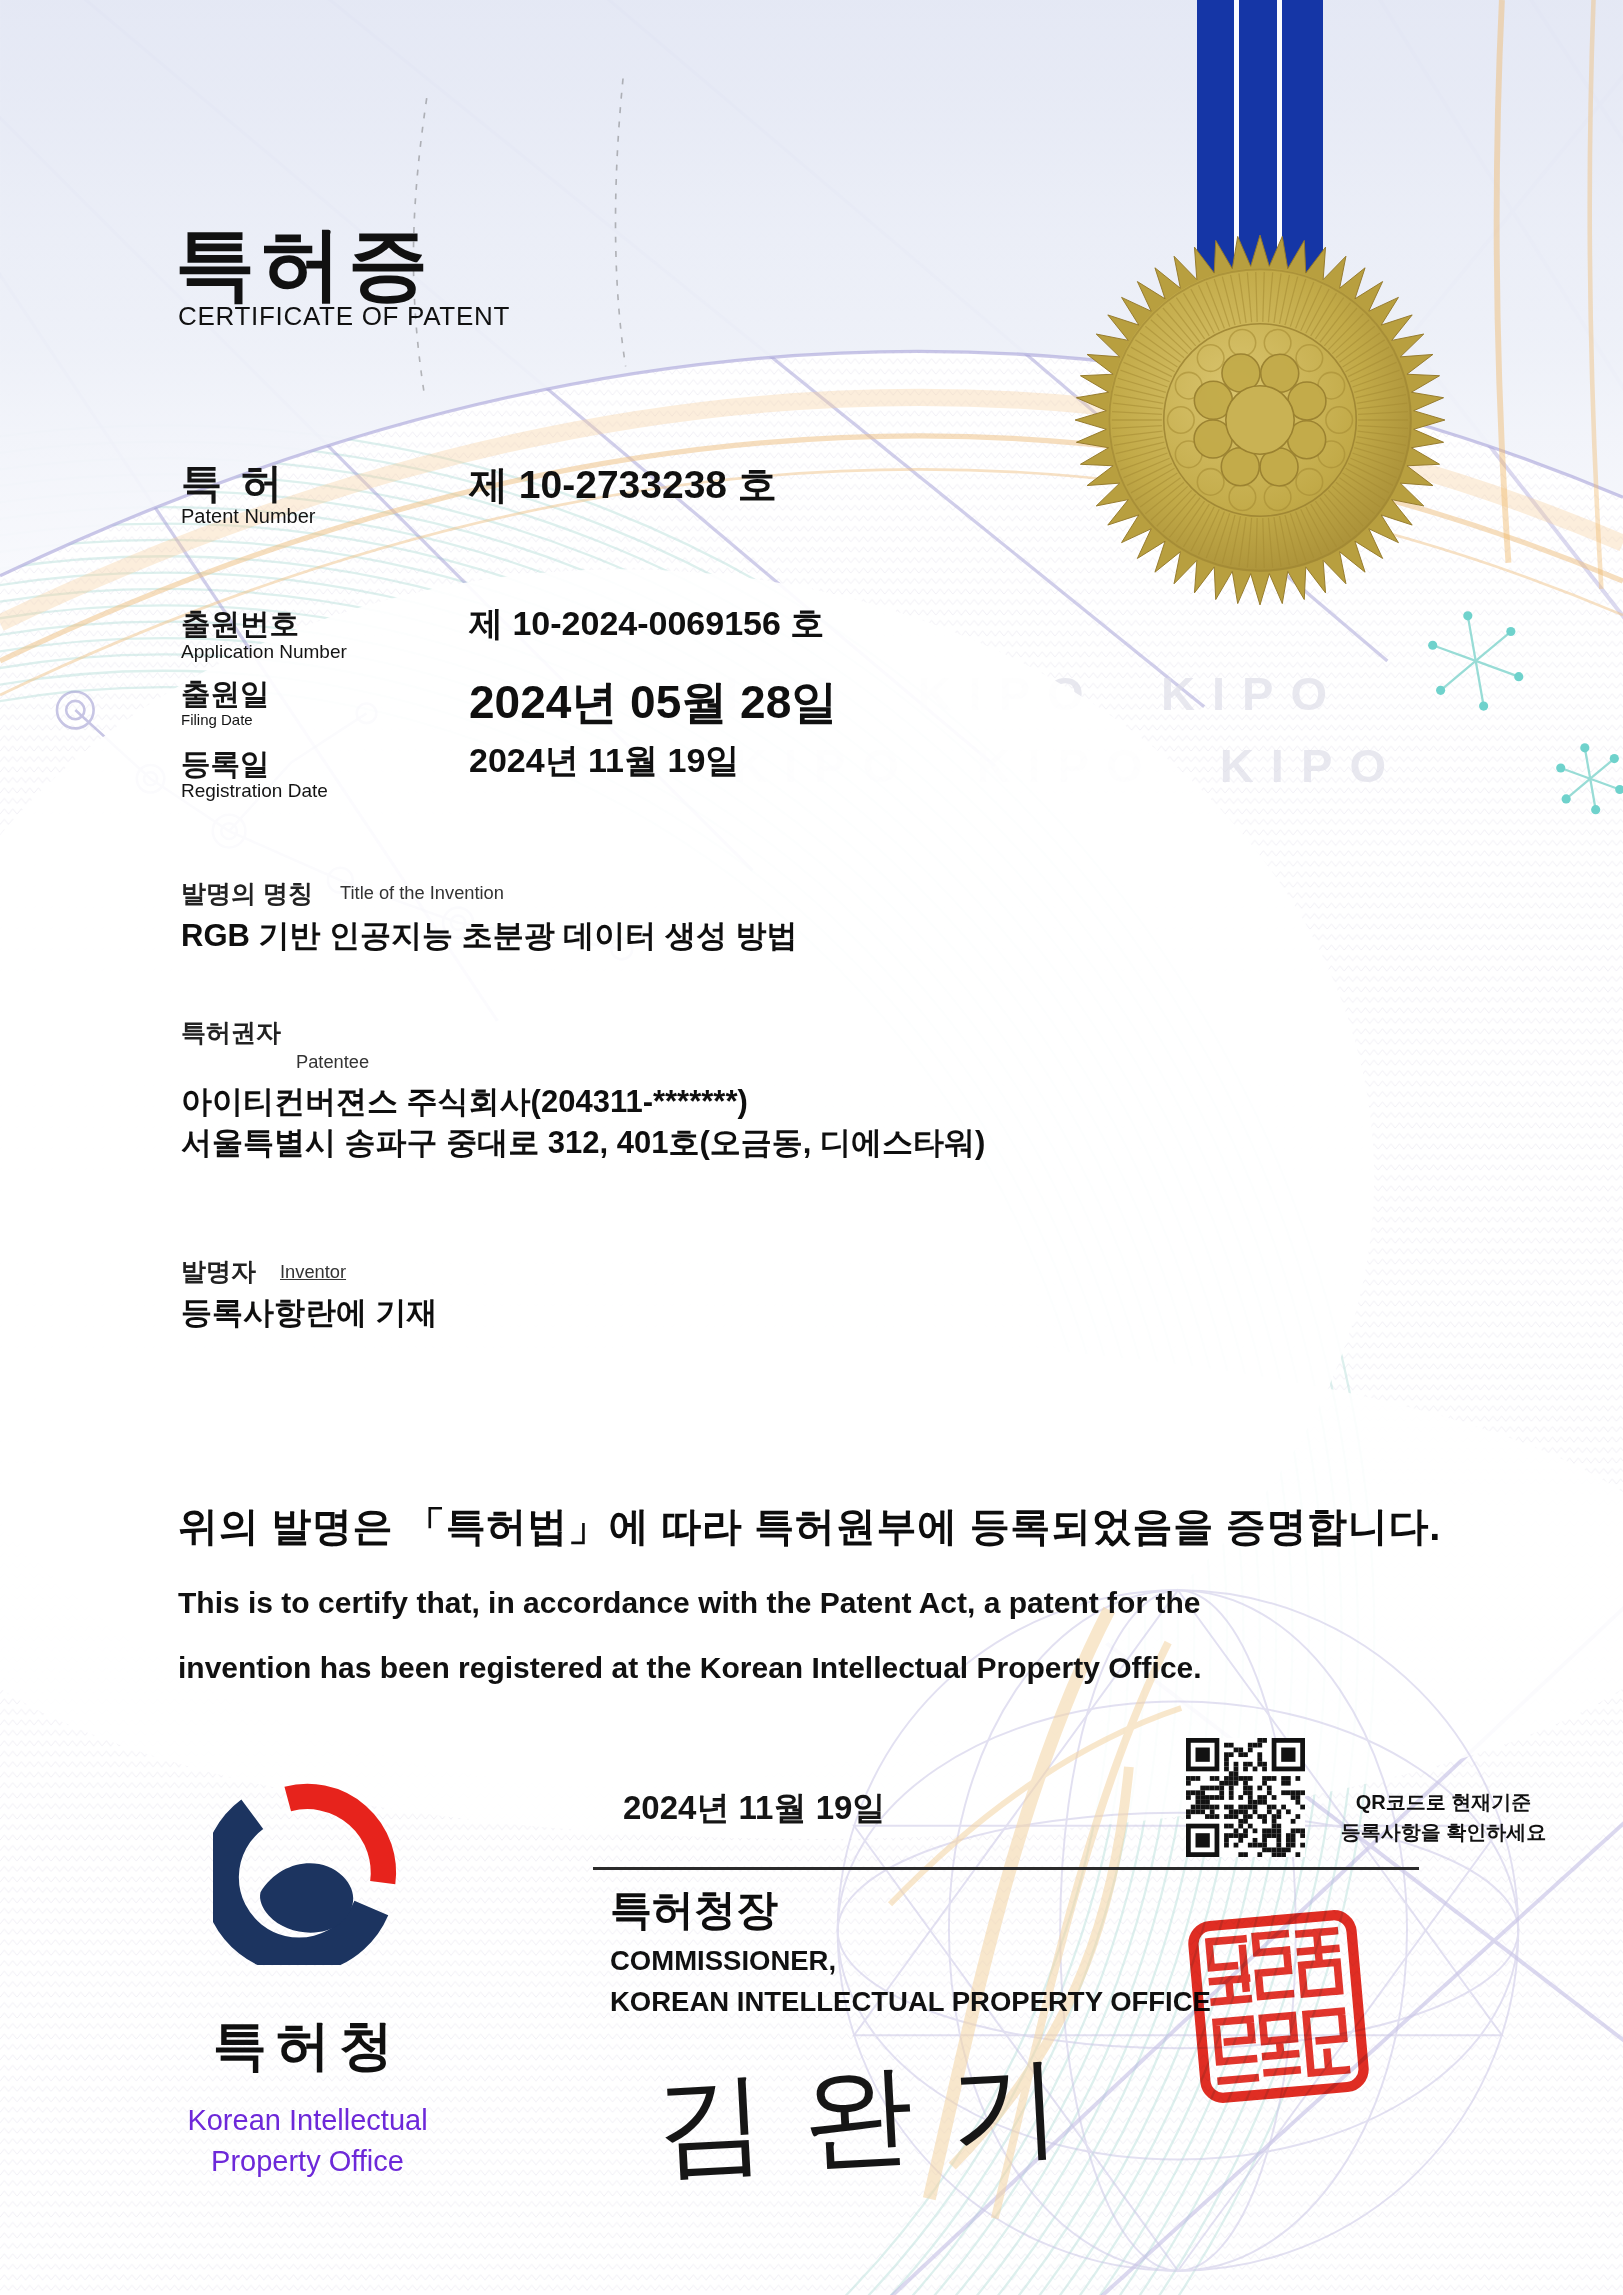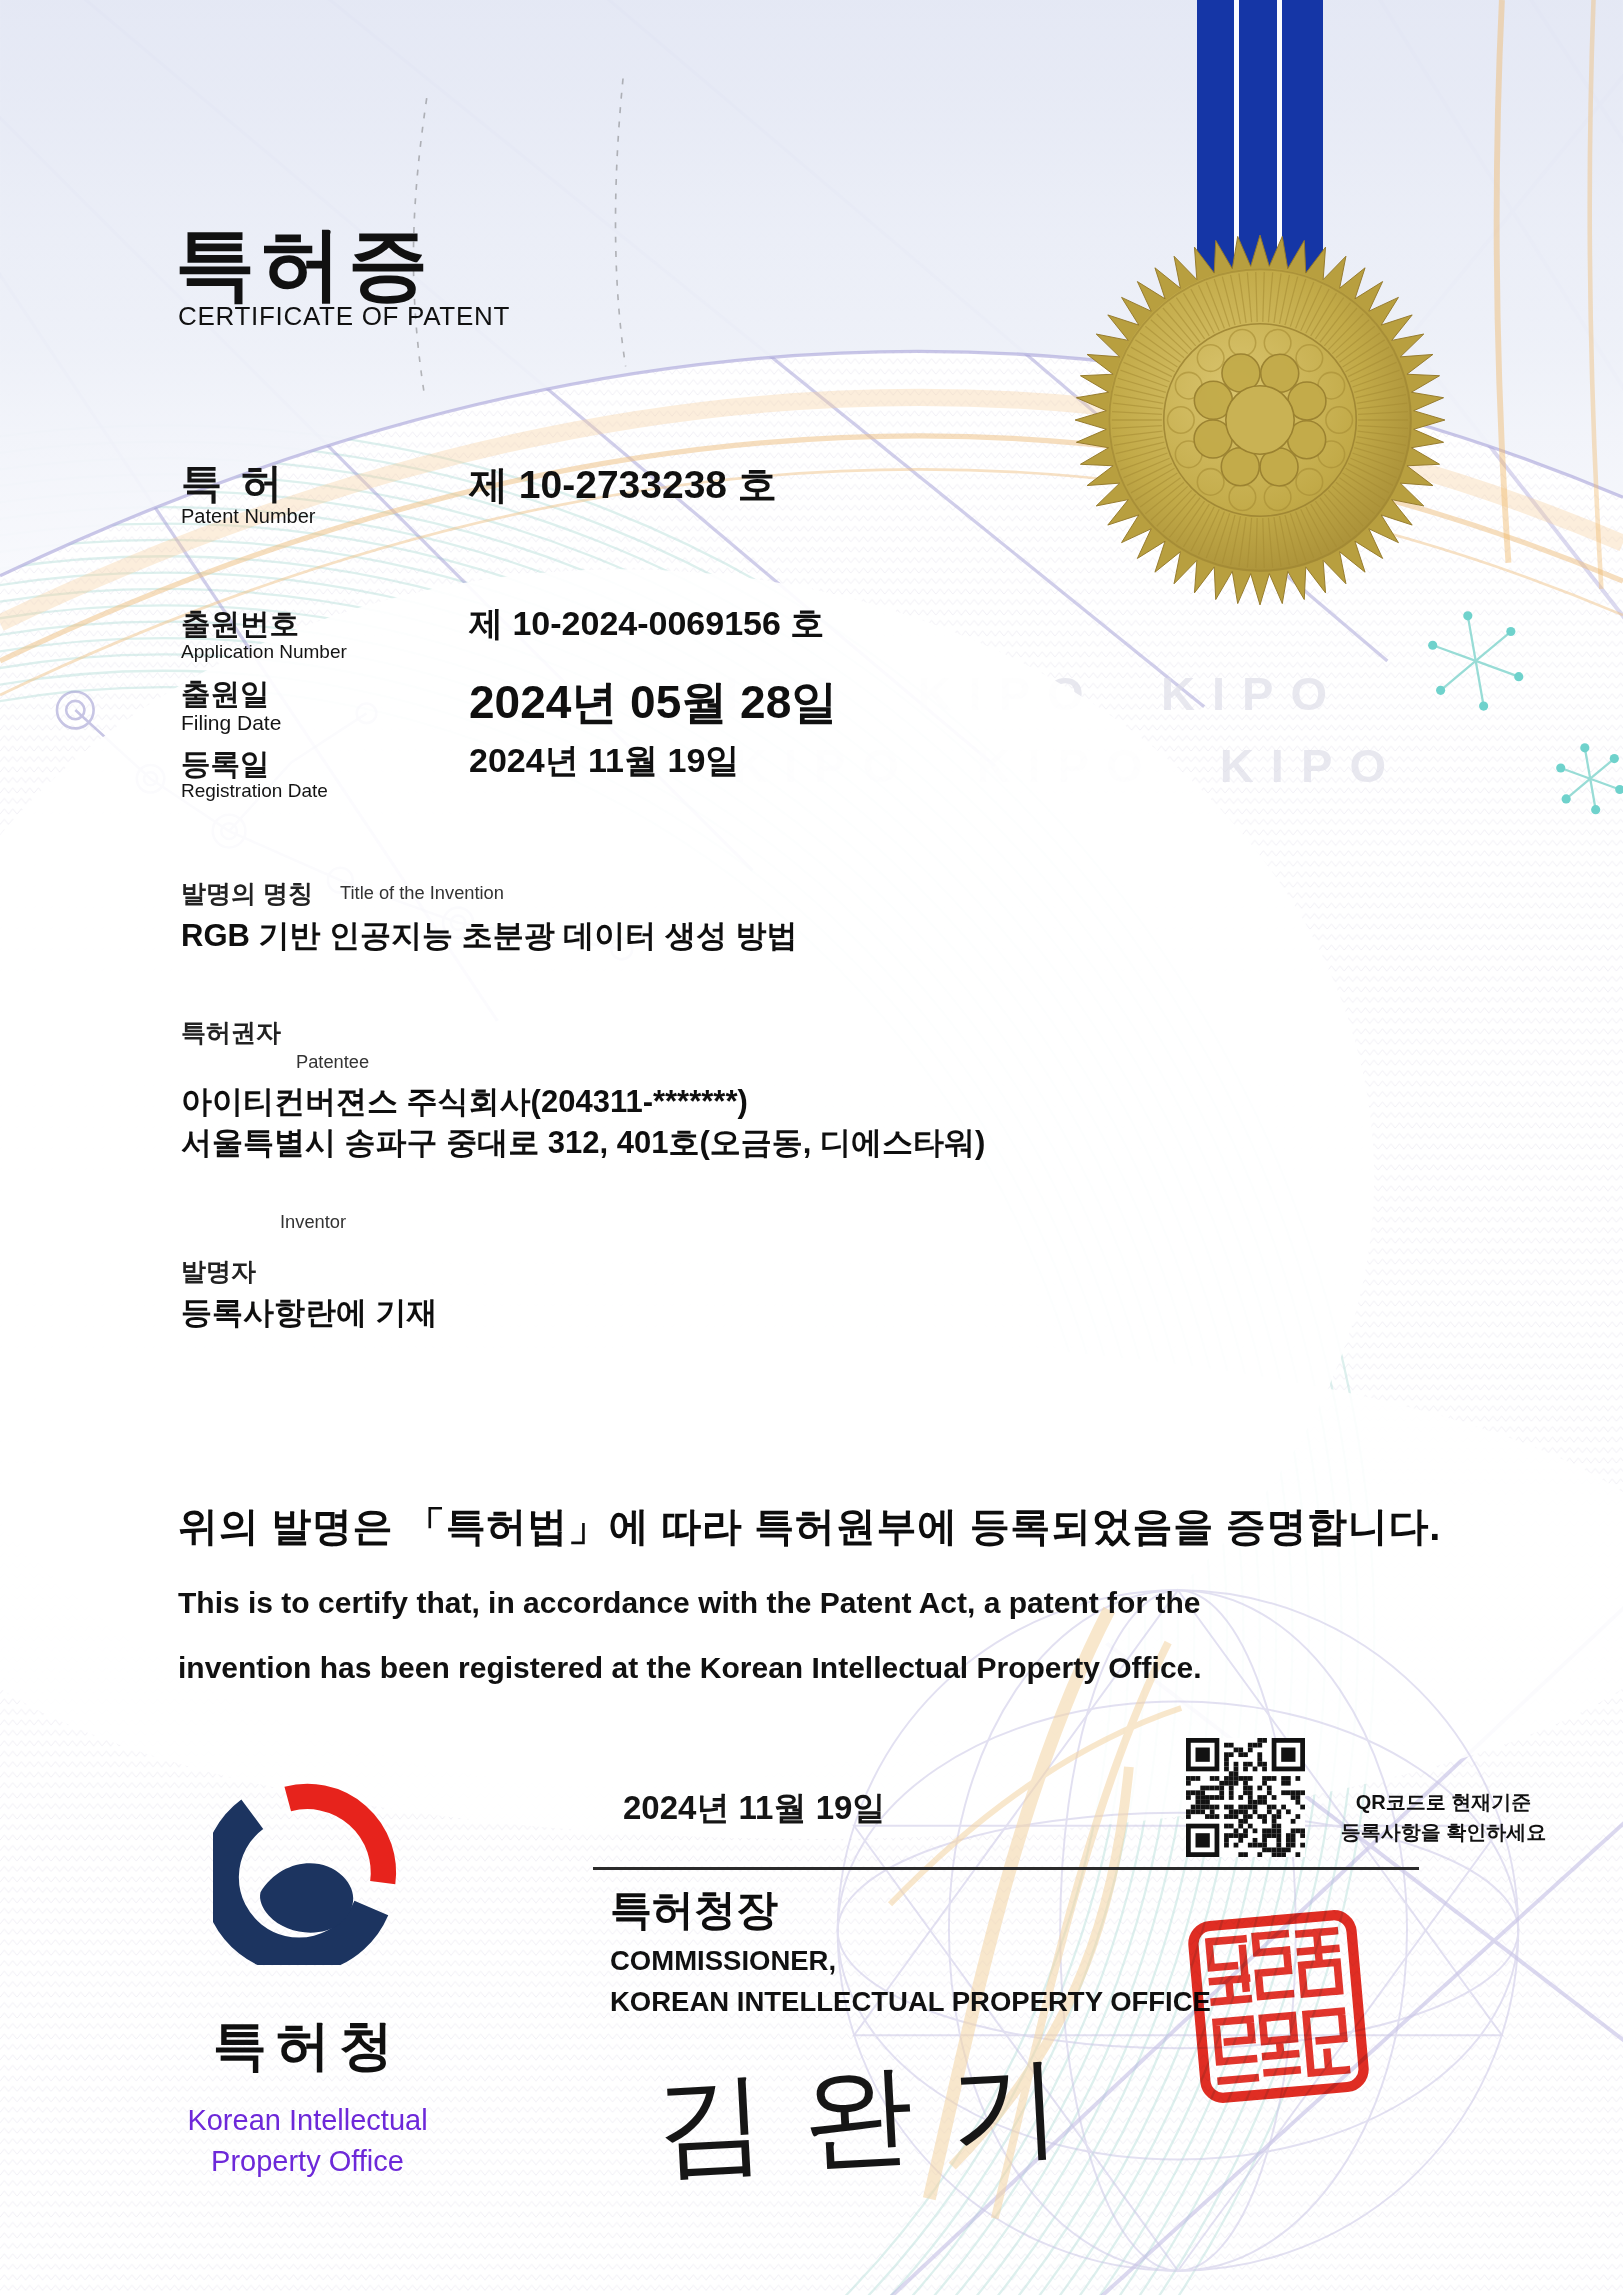--- a/index.html
+++ b/index.html
@@ -34,42 +34,42 @@
 
   .f0-kr{left:181px;top:456px;font-size:41px;letter-spacing:3.9px;}
   .f0-en{left:181px;top:505px;font-size:20px;}
   .f0-v {left:469px;top:458px;font-size:39px;}
 
   .f1-kr{left:181px;top:605px;font-size:29.5px;}
   .f1-en{left:181px;top:641px;font-size:19px;}
   .f1-v {left:469px;top:601px;font-size:34px;}
 
   .f2-kr{left:181px;top:675px;font-size:29.5px;}
-  .f2-en{left:181px;top:711px;font-size:21px;}
+  .f2-en{left:181px;top:711px;font-size:15px;}
   .f2-v {left:469px;top:672px;font-size:46px;}
 
   .f3-kr{left:181px;top:745px;font-size:29.5px;}
   .f3-en{left:181px;top:780px;font-size:19px;}
   .f3-v {left:469px;top:738px;font-size:34px;}
 
   .sec-kr{font-size:25px;font-weight:600;color:#222;}
   .sec-en{font-size:18.3px;font-weight:400;color:#333;}
   .sec-v{font-size:31px;font-weight:800;color:#0f0f0f;text-align:right;}
 
   .inv-kr{left:181px;top:877px;}
   .inv-en{left:340px;top:882px;}
   .inv-v {left:181px;top:915px;}
 
   .pat-kr{left:181px;top:1016px;}
   .pat-en{left:296px;top:1051px;}
   .pat-v1{left:181px;top:1081px;}
   .pat-v2{left:181px;top:1122px;}
 
   .invr-kr{left:181px;top:1255px;}
-  .invr-en{left:280px;top:1211px;}
+  .invr-en{left:280px;top:1261px;text-decoration:underline;}
   .invr-v {left:181px;top:1292px;}
 
   .stmt-kr{left:178px;top:1499px;font-size:40px;font-weight:800;letter-spacing:0.7px;color:#0d0d0d;}
   .stmt-en{left:178px;top:1570px;font-size:30px;font-weight:700;line-height:65px;color:#111;white-space:normal;width:1296px;}
 
   .issue-date{left:623px;top:1786px;font-size:33px;font-weight:600;color:#151515;}
   .divider{position:absolute;left:593px;top:1867px;width:826px;height:2.6px;background:#2b2b2b;z-index:5;}
   .comm-kr{left:610px;top:1882px;font-size:42px;font-weight:800;color:#0e0e0e;}
   .comm-en1{left:610px;top:1945px;font-size:27.5px;font-weight:700;color:#111;}
   .comm-en2{left:610px;top:1986px;font-size:27.5px;font-weight:700;color:#111;}

